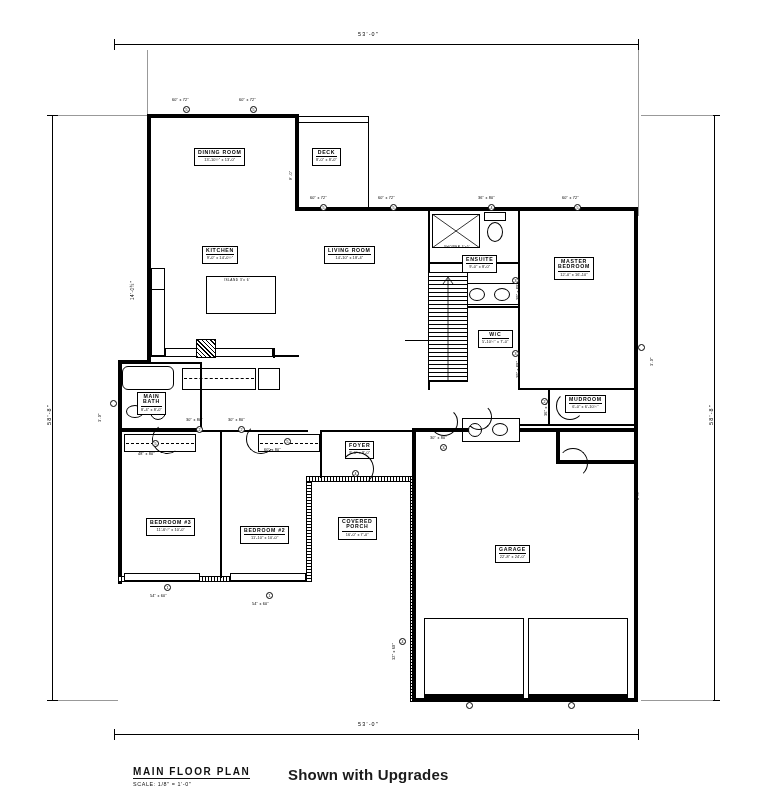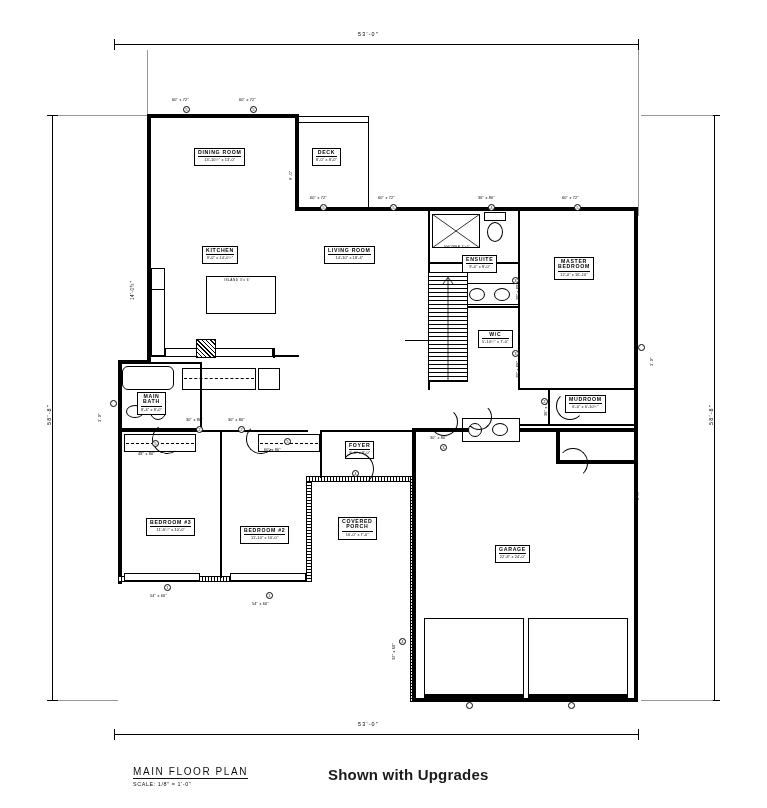--- a/index.html
+++ b/index.html
@@ -150,36 +150,36 @@
 
   
   #footer-title {
     position: absolute;
     left: 133px; top: 766px;
     font-size: 10px;
     letter-spacing: 1.6px;
     color: #111;
     border-bottom: 1px solid #111;
     padding-bottom: 1px;
+    font-weight: bold;
   }
   #footer-scale {
     position: absolute;
     left: 133px; top: 781px;
     font-size: 5.4px;
     letter-spacing: 0.6px;
     color: #111;
   }
   #footer-upgrades {
     position: absolute;
     left: 288px; top: 766px;
     font-size: 15px;
     font-weight: 700;
     color: #1b1b1b;
     letter-spacing: 0.2px;
-    margin-left: 40px;
   }
 
   .countertop {
     position: absolute;
     border: 1px solid #000;
     background: #fff;
   }
   .dashed {
     position: absolute;
     border-top: 1px dashed #000;

